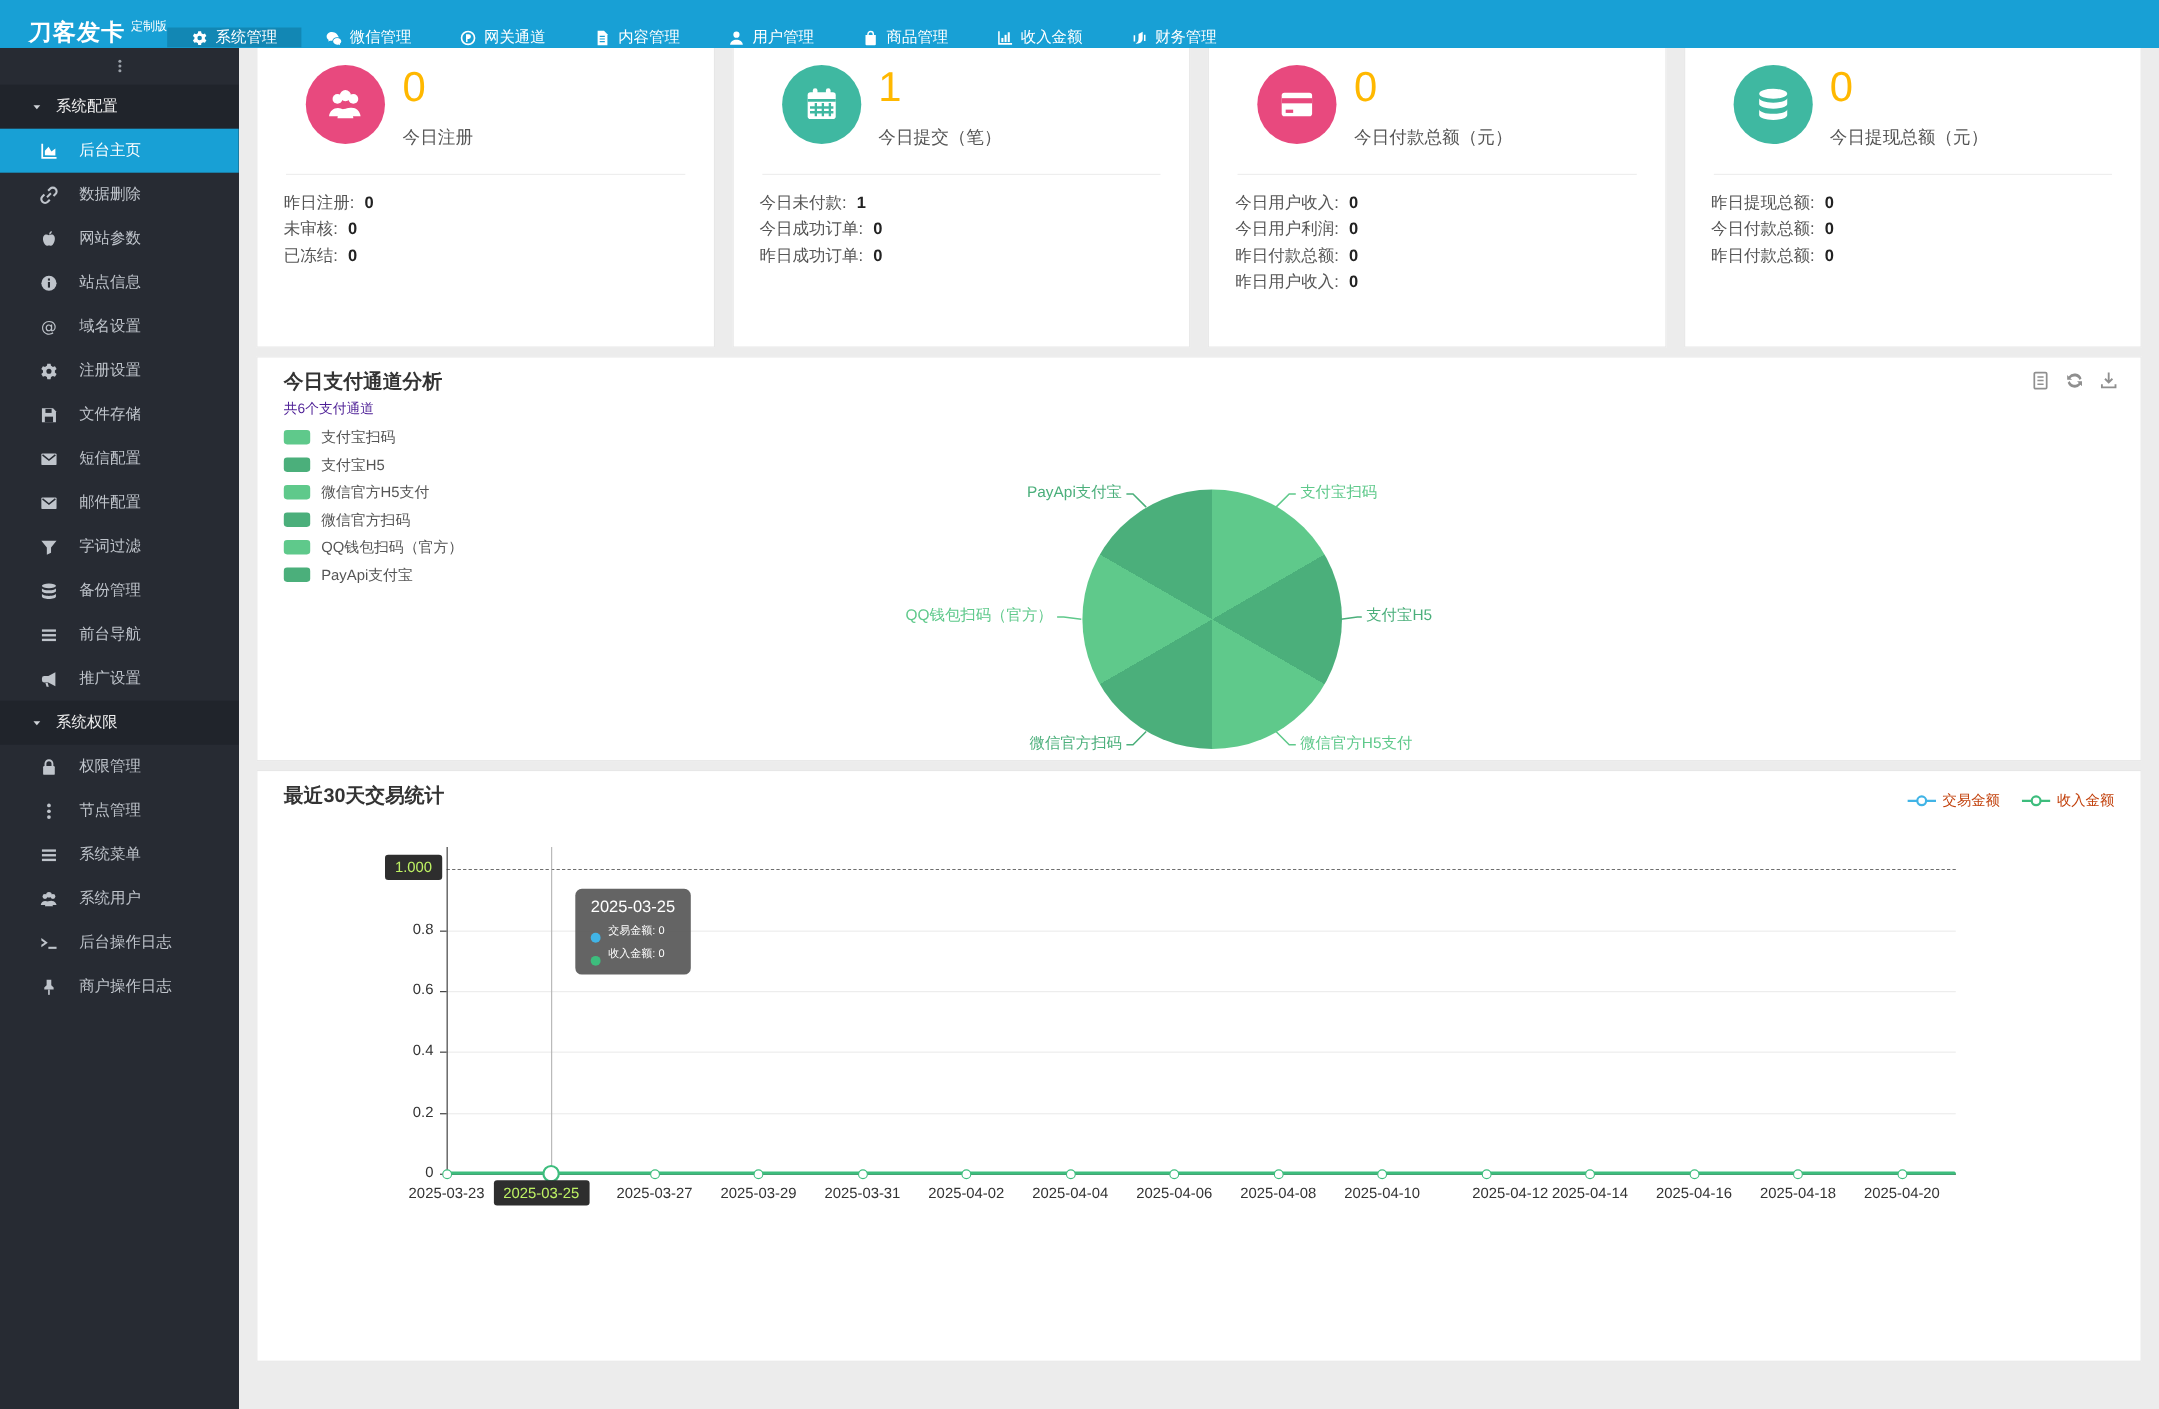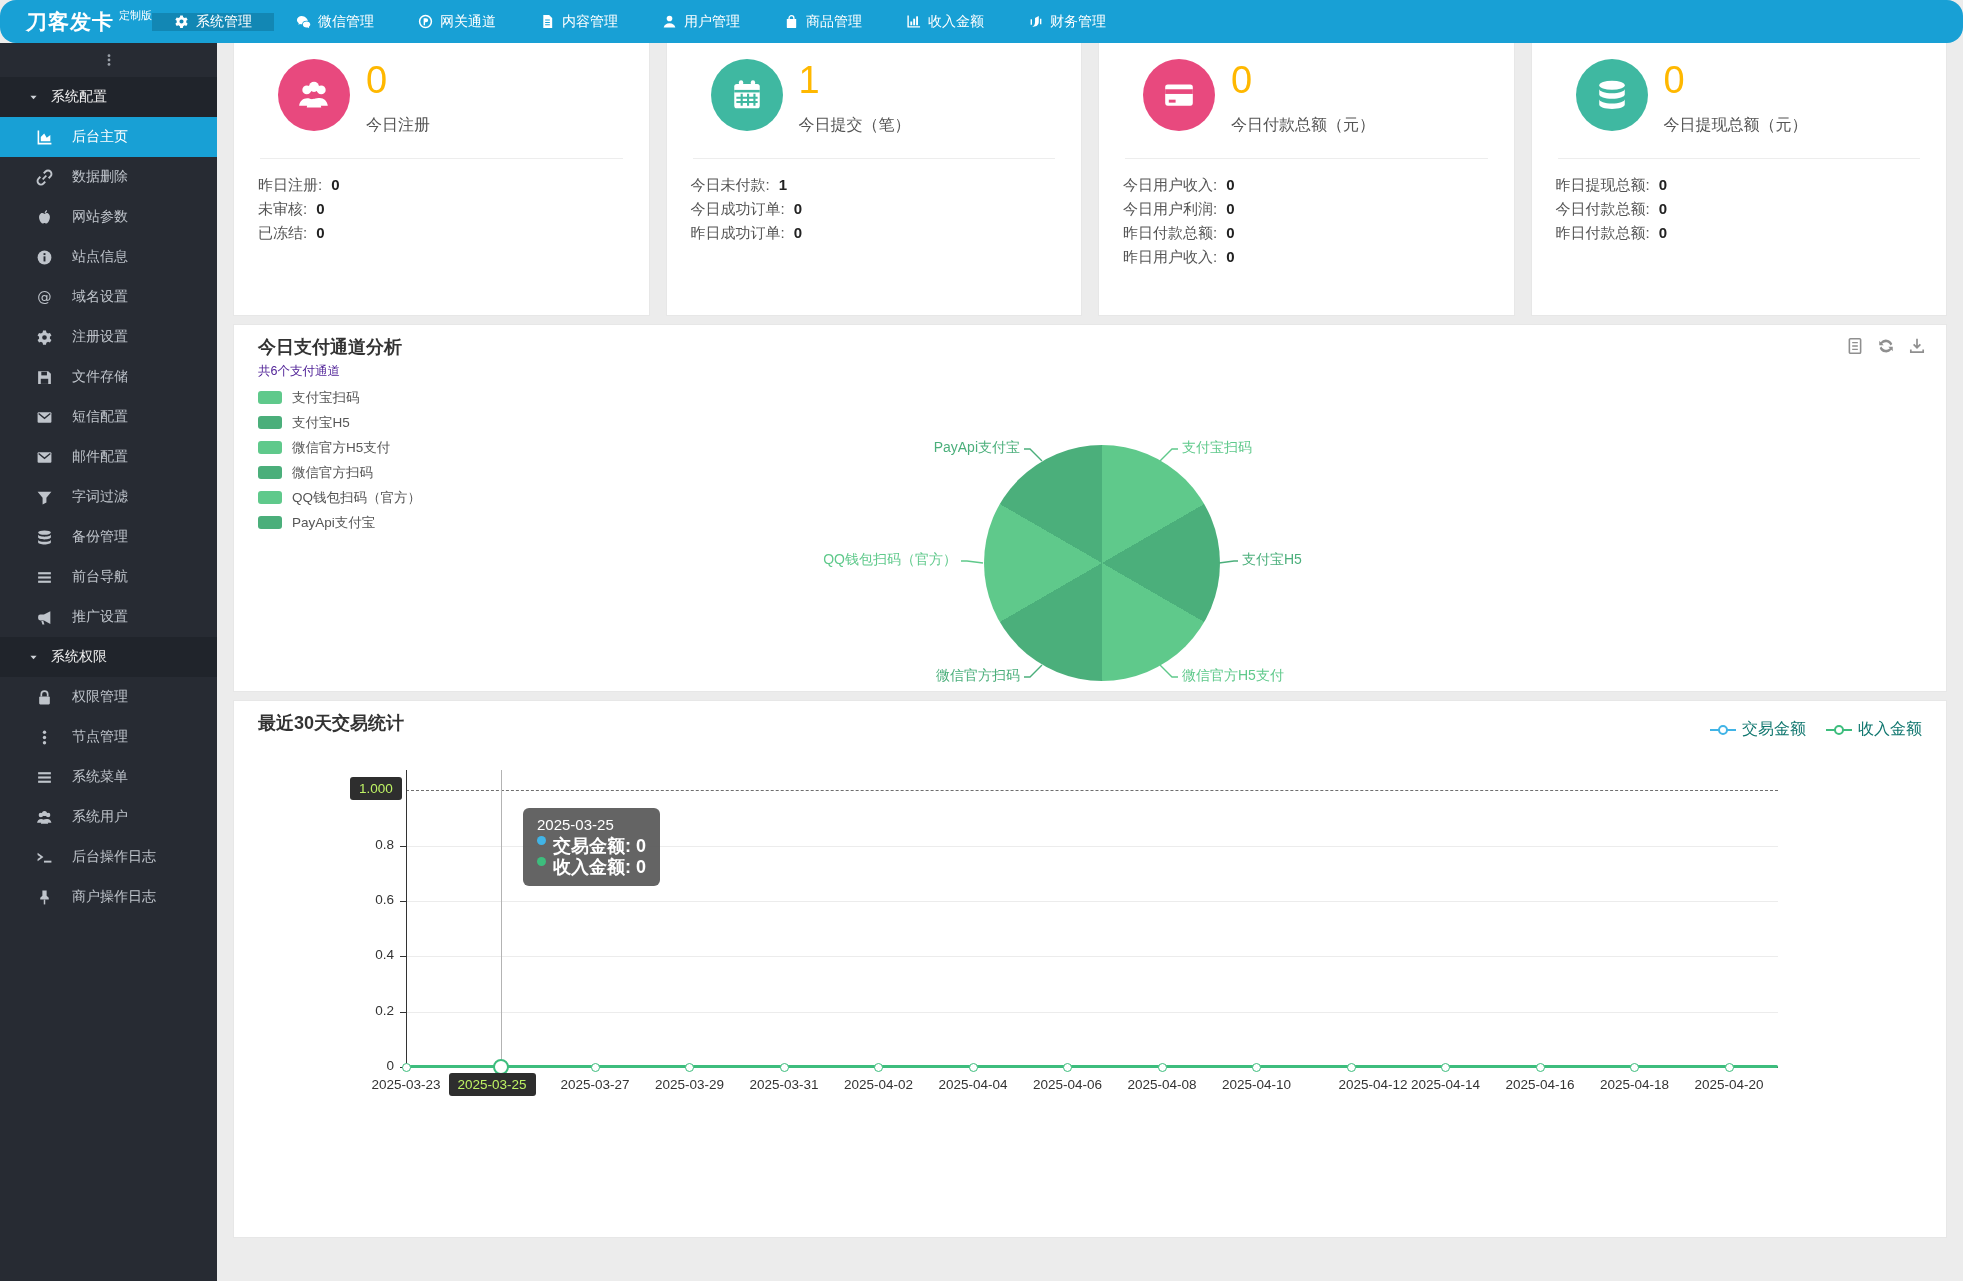--- a/index.html
+++ b/index.html
@@ -2,21 +2,21 @@
 <html><head>
 <meta charset="utf-8">
 <style>
   * { margin:0; padding:0; box-sizing:border-box; }
   html,body { width:1963px; height:1281px; overflow:hidden; background:#ececec;
     font-family:"Liberation Sans","DejaVu Sans",sans-serif; color:#333; }
   svg { display:block; }
 
   
   .navbar { position:fixed; top:0; left:0; width:1963px; height:43px; background:#18a0d5;
-    color:#fff; display:flex; align-items:center; z-index:50;border-radius:16px; --cut:#18a0d5; }
+    color:#fff; display:flex; align-items:flex-end; z-index:50; --cut:#18a0d5; }
   .logo { width:152px; display:flex; align-items:center; padding-left:26px; }
   .logo .nm { font-size:21px; font-weight:bold; letter-spacing:1px; }
   .logo sup { font-size:11px; margin-left:5px; transform:translateY(-6px); font-weight:normal; }
   .nav-items { display:flex; }
   .nav-item { display:flex; align-items:center; gap:7px; padding:0 22px; font-size:14px; cursor:pointer; }
   .nav-item.active { background:#1287b4; --cut:#1287b4; }
   .nav-right { margin-left:auto; display:flex; align-items:center; gap:34px; padding-right:30px; font-size:14px; }
   .nav-right a { color:#fff; text-decoration:none; cursor:pointer; }
   .nav-user { display:flex; align-items:center; gap:7px; cursor:pointer; }
   .icn { display:inline-flex; align-items:center; justify-content:center; }
@@ -58,38 +58,38 @@
   .toolbox { position:absolute; right:20px; top:12px; display:flex; gap:13px; color:#8f8f8f; }
   .toolbox .icn { cursor:pointer; }
   .pie-wrap { position:absolute; inset:0; }
   .pie { position:absolute; left:750px; top:120px; width:236px; height:236px; border-radius:50%; }
   .pie-label { position:absolute; font-size:14px; white-space:nowrap; }
   .pie-label.r { transform:translateX(-100%); }
   .pie-svg { position:absolute; inset:0; pointer-events:none; }
 
   
   .chart-legend { position:absolute; right:24px; top:18px; display:flex; gap:20px; align-items:center; }
-  .cl-item { display:flex; align-items:center; gap:6px; font-size:16px; color:#0f766e; cursor:pointer; }
+  .cl-item { display:flex; align-items:center; gap:6px; font-size:13px; color:#c2410c; cursor:pointer; }
   .line-chart { position:absolute; inset:0; }
   .lc-grid { position:absolute; height:1px; background:#ececec; }
   .lc-dash { position:absolute; height:0; border-top:1px dashed #6e6e6e; }
   .lc-vaxis { position:absolute; width:1px; background:#333; }
   .lc-haxis { position:absolute; height:1px; background:#333; }
   .lc-vptr { position:absolute; width:1px; background:#b3b3b3; }
   .lc-ytick { position:absolute; width:6px; height:1px; background:#333; }
   .lc-ylab { position:absolute; width:46px; text-align:right; font-size:13.5px; color:#333; }
   .lc-xlab { position:absolute; width:120px; text-align:center; font-size:13.5px; color:#333; }
   .lc-tag { position:absolute; background:#2e2e2e; color:#bef264; font-size:13.5px;
     padding:4px 9px; border-radius:3px; white-space:nowrap; }
   .lc-series { position:absolute; height:3px; border-radius:2px; }
   .lc-marker { position:absolute; border-radius:50%; background:#fff; }
   .lc-tt { position:absolute; background:rgba(88,88,88,.93); border-radius:6px; padding:8px 14px;
     color:#fff; z-index:5; }
   .lc-tt .d { font-size:15px; margin-bottom:3px; }
-  .lc-tt .r { display:flex; align-items:flex-start; gap:7px; font-size:18px; line-height:21px;font-weight:bold; }
+  .lc-tt .r { display:flex; align-items:flex-end; gap:7px; font-size:10px; line-height:21px; }
   .lc-tt .dot { width:9px; height:9px; border-radius:50%; }
 </style>
 </head>
 <body>
 
 <div class="navbar">
   <div class="logo">
     <span class="nm">刀客发卡</span>
     <sup>定制版</sup>
   </div>

